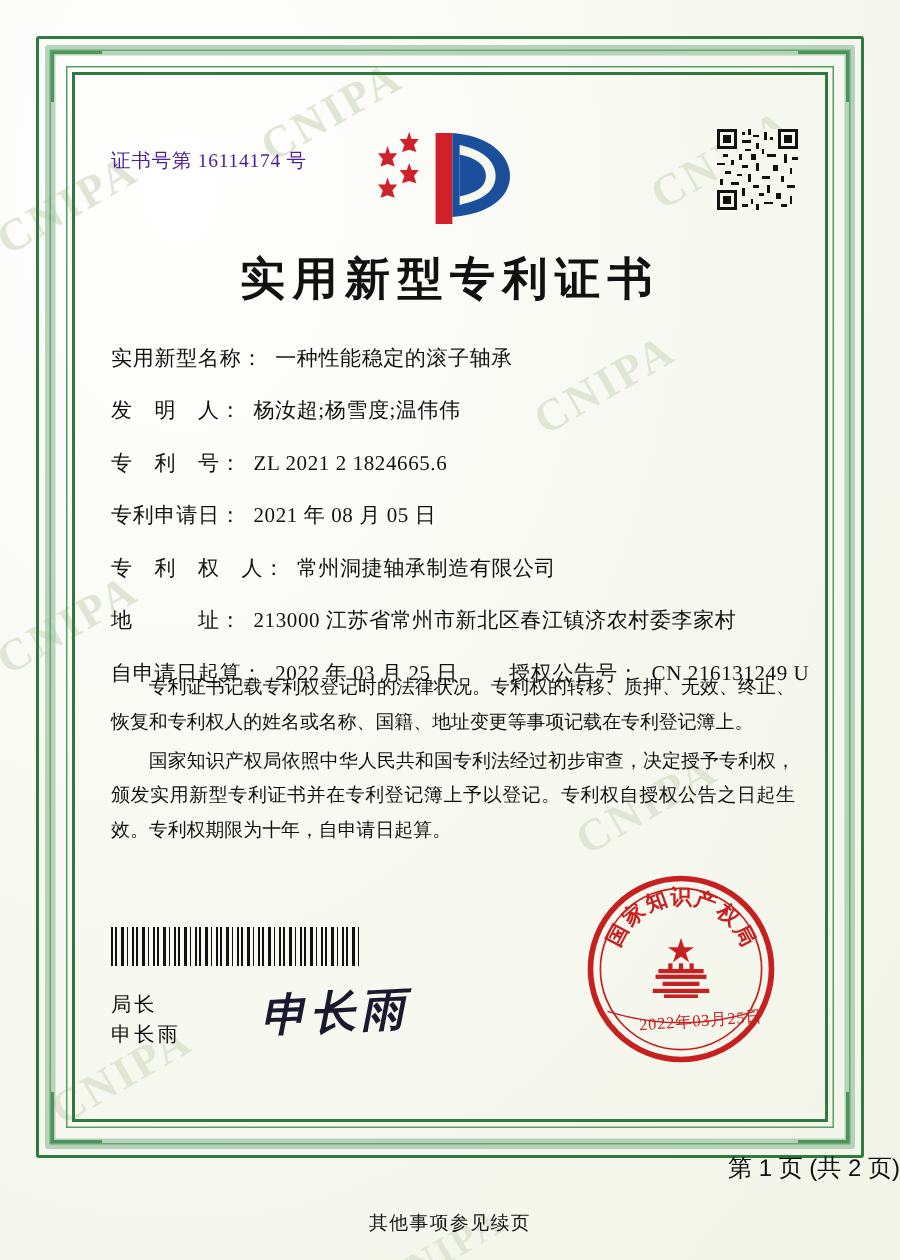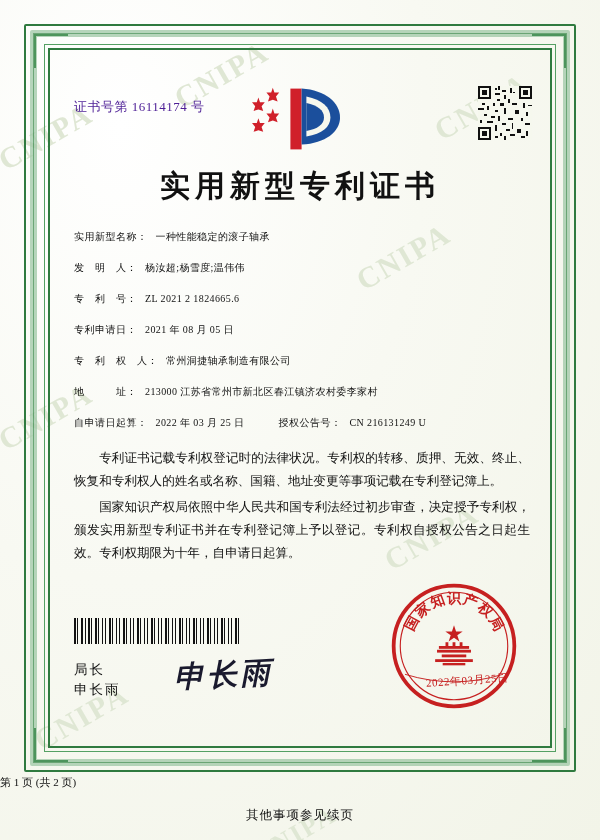--- a/index.html
+++ b/index.html
@@ -128,21 +128,21 @@
 
   .fields {
     position: absolute;
     left: 12px; right: 6px; top: 168px;
   }
   .field-row {
     display: flex;
     align-items: baseline;
     margin-bottom: 17px;
     font-family: "Liberation Serif", serif;
-    font-size: 10px;
+    font-size: 14px;
     color: #111;
   }
   .field-label {
     flex: 0 0 auto;
     white-space: pre;
     letter-spacing: .5px;
   }
   .field-value {
     flex: 1 1 auto;
     padding-left: 8px;
@@ -210,23 +210,23 @@
     font-family: "Liberation Serif", serif;
     font-size: 11px;
     color: #c62020;
     letter-spacing: .5px;
     transform: rotate(-4deg);
   }
 
   .page-no {
     position: absolute;
     left: 0; right: 0; bottom: 50px;
-    text-align: left;
-    font-family: Liberation Serif, serif;
-    font-size: 11px;
+    text-align: right;
+    font-family: Liberation Sans, sans-serif;
+    font-size: 16px;
     color: #111;
   }
   .footer-note {
     position: absolute;
     left: 0; right: 0; bottom: 16px;
     text-align: center;
     font-family: "Liberation Serif", serif;
     font-size: 12.5px;
     color: #111;
     letter-spacing: 1px;

